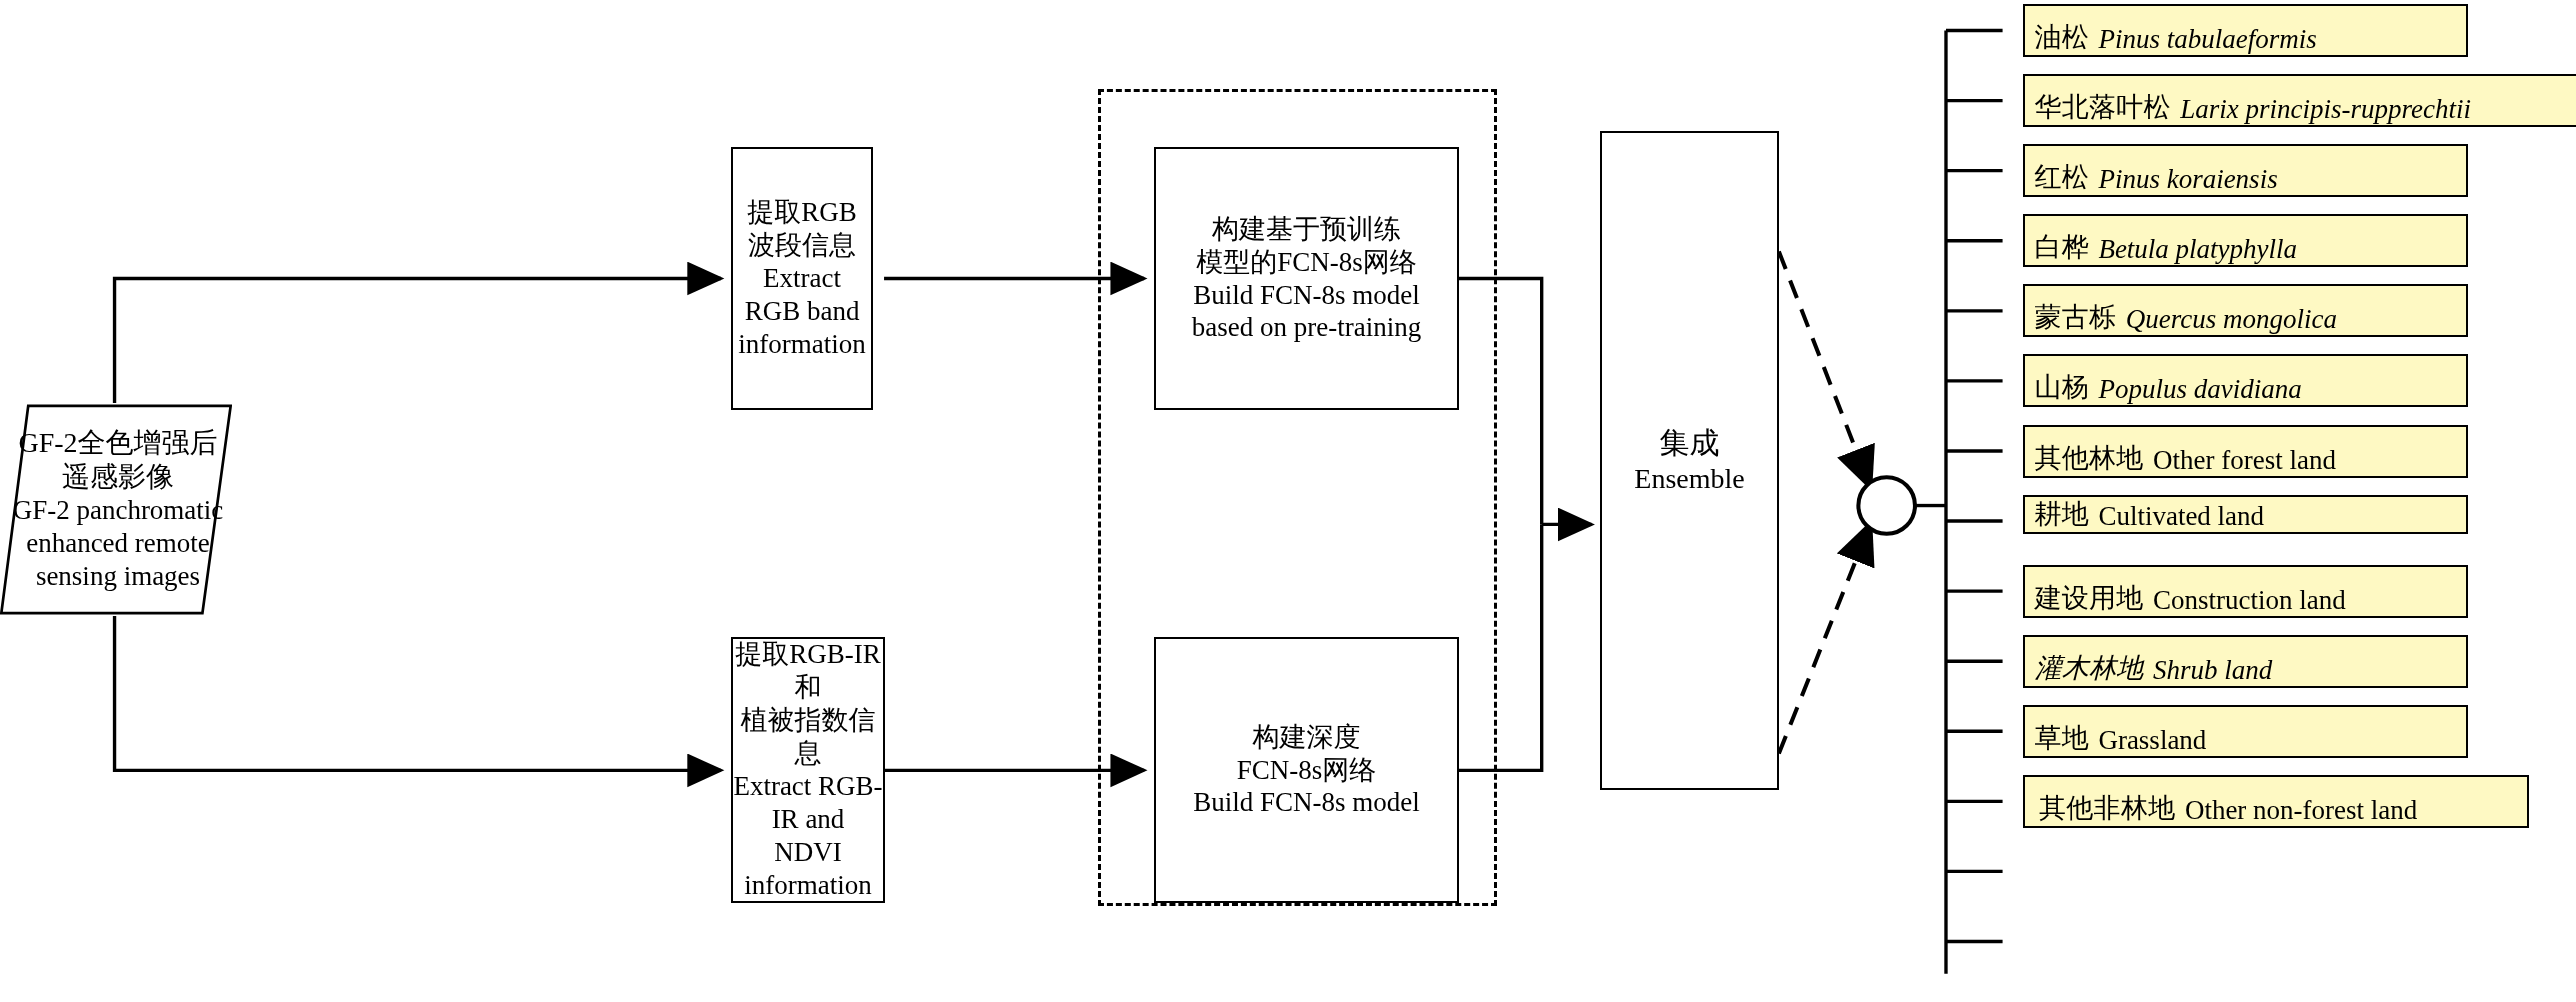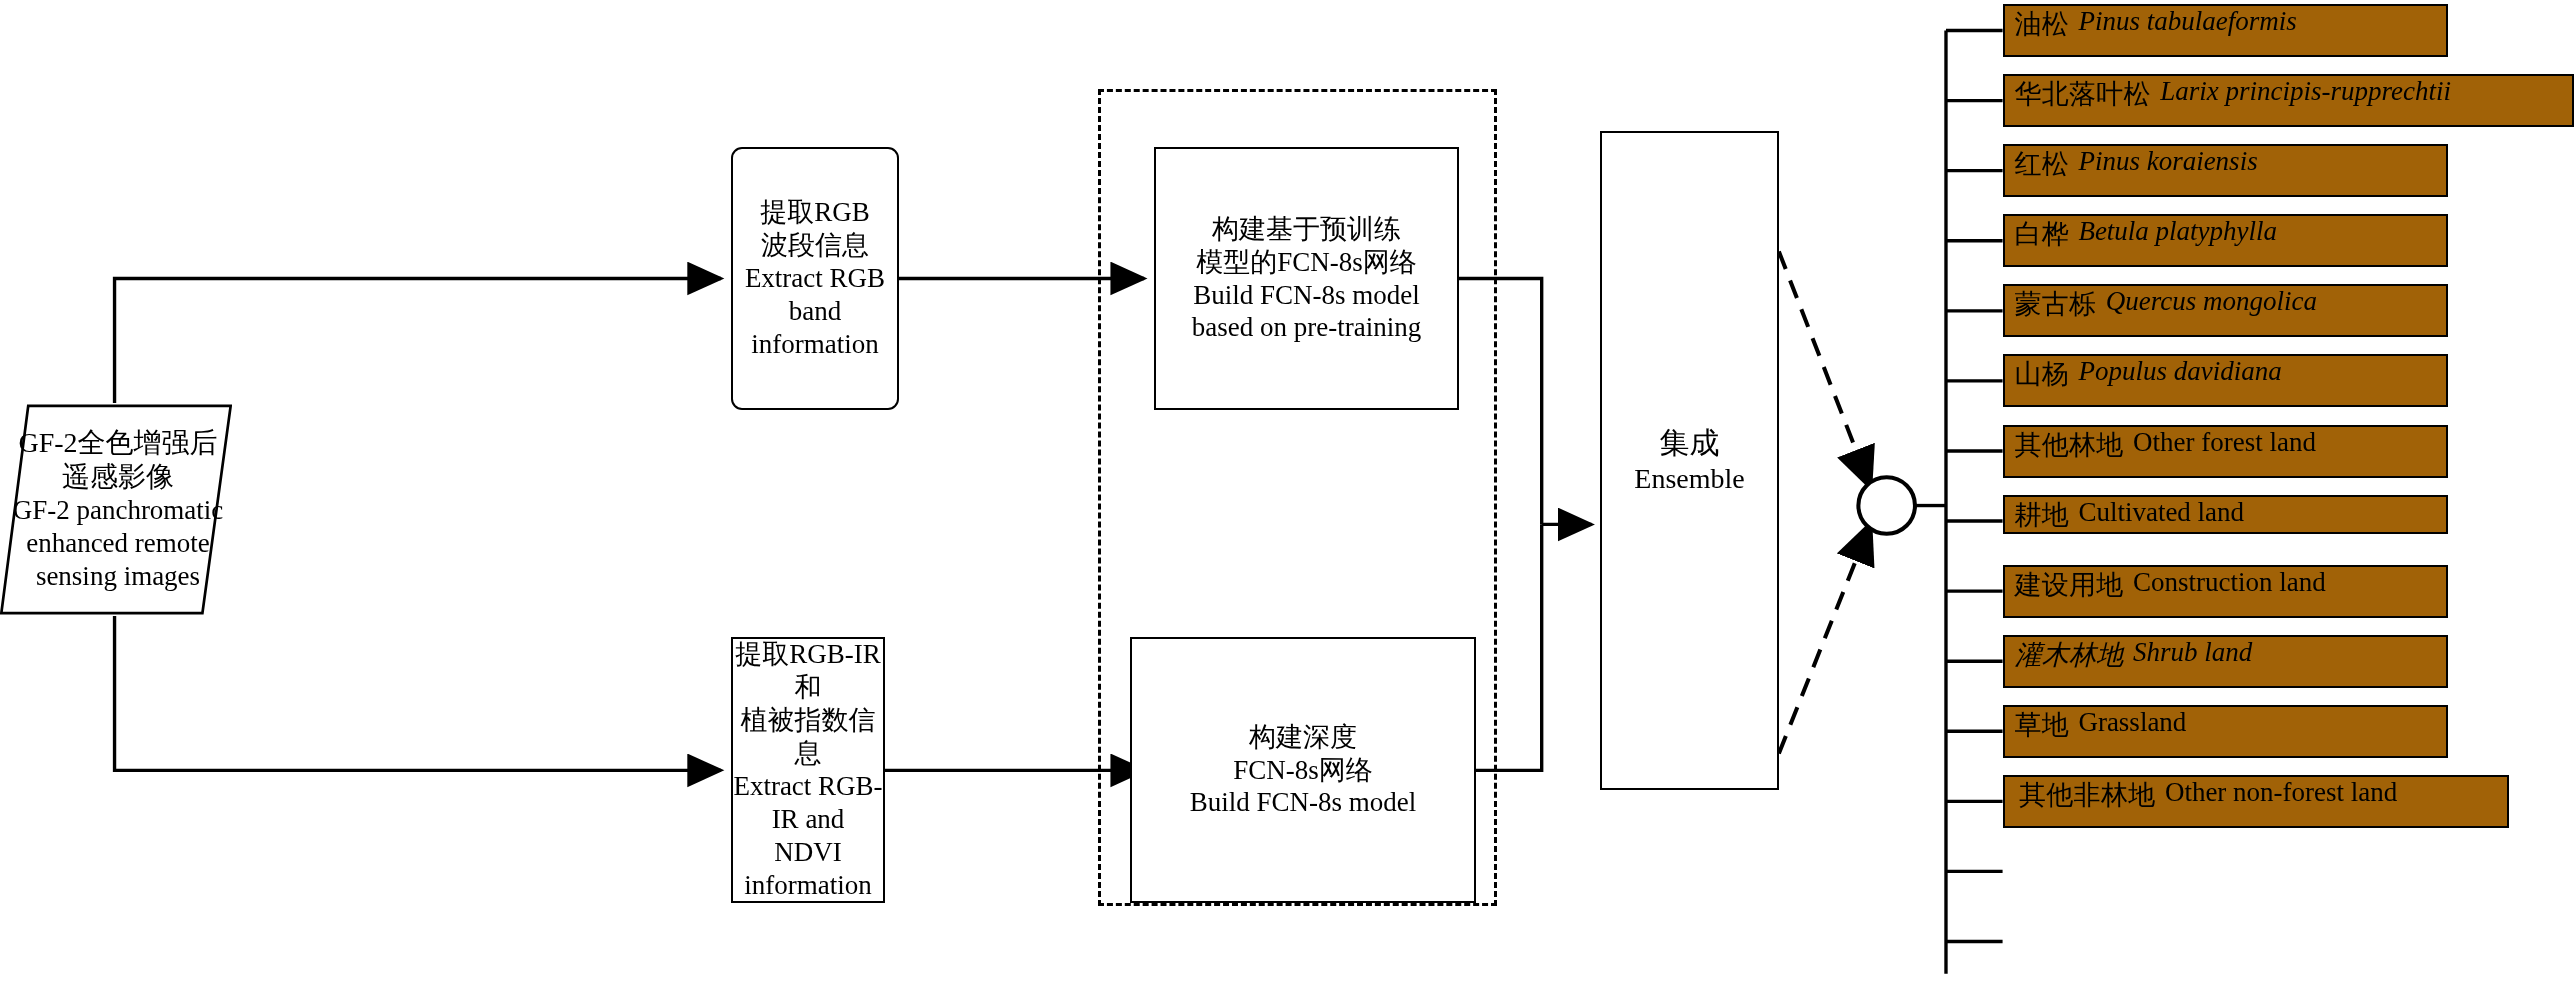--- a/index.html
+++ b/index.html
@@ -10,22 +10,22 @@
   .node{position:absolute;box-sizing:border-box;display:flex;align-items:center;
         justify-content:center;text-align:center;background:#fff;border:2.7px solid #000;}
   .node .txt{line-height:1.22;}
 
   .para{position:absolute;box-sizing:border-box;display:flex;align-items:center;
         justify-content:center;text-align:center;background:#fff;}
   .para .pbody{position:relative;z-index:2;line-height:1.22;}
 
   .dashframe{position:absolute;box-sizing:border-box;border:3.4px dashed #000;background:transparent;}
 
-  .leaf{position:absolute;box-sizing:border-box;display:flex;align-items:flex-start;
-        background:#a16207;border:2.7px solid #000;padding-left:9.4px;}
+  .leaf{position:absolute;box-sizing:border-box;display:flex;align-items:flex-end;
+        background:#fef9c3;border:2.7px solid #000;padding-left:9.4px;margin-left:20px;}
   .leaf .cn{font-size:27px;letter-spacing:0.3px;}
   .leaf .sci{font-size:27px;font-style:italic;margin-left:9.4px;}
   .leaf .en{font-size:27px;margin-left:9.4px;}
 
   .f40{font-size:27px;}
   .f42{font-size:28px;}
   .f44{font-size:30px;}
 </style>
 </head>
 <body>
@@ -91,21 +91,21 @@
     <div class="pbody" style="width:216px;margin-left:4px;">
       <div class="f42">GF-2全色增强后遥感影像</div>
       <div class="f40">GF-2 panchromatic</div>
       <div class="f40">enhanced remote</div>
       <div class="f40">sensing images</div>
     </div>
   </div>
 
   <div class="dashframe" style="left:1098px;top:89px;width:399px;height:817px;"></div>
 
-  <div class="node" style="left:731px;top:147px;width:168px;height:263px;border-radius:11px;">
+  <div class="node" style="left:731px;top:147px;width:142px;height:263px;">
     <div class="txt">
       <div class="f40">提取RGB</div>
       <div class="f40">波段信息</div>
       <div class="f40">Extract RGB band</div>
       <div class="f40">information</div>
     </div>
   </div>
 
   <div class="node" style="left:731px;top:637px;width:154px;height:266px;">
     <div class="txt">
@@ -118,21 +118,21 @@
 
   <div class="node" style="left:1154px;top:147px;width:305px;height:263px;">
     <div class="txt">
       <div class="f40">构建基于预训练</div>
       <div class="f40">模型的FCN-8s网络</div>
       <div class="f40">Build FCN-8s model</div>
       <div class="f40">based on pre-training</div>
     </div>
   </div>
 
-  <div class="node" style="left:1130px;top:637px;width:346px;height:266px;">
+  <div class="node" style="left:1154px;top:637px;width:305px;height:266px;">
     <div class="txt">
       <div class="f40">构建深度</div>
       <div class="f40">FCN-8s网络</div>
       <div class="f40">Build FCN-8s model</div>
     </div>
   </div>
 
   <div class="node" style="left:1600px;top:131px;width:179px;height:659px;">
     <div class="txt">
       <div class="f44">集成</div>

